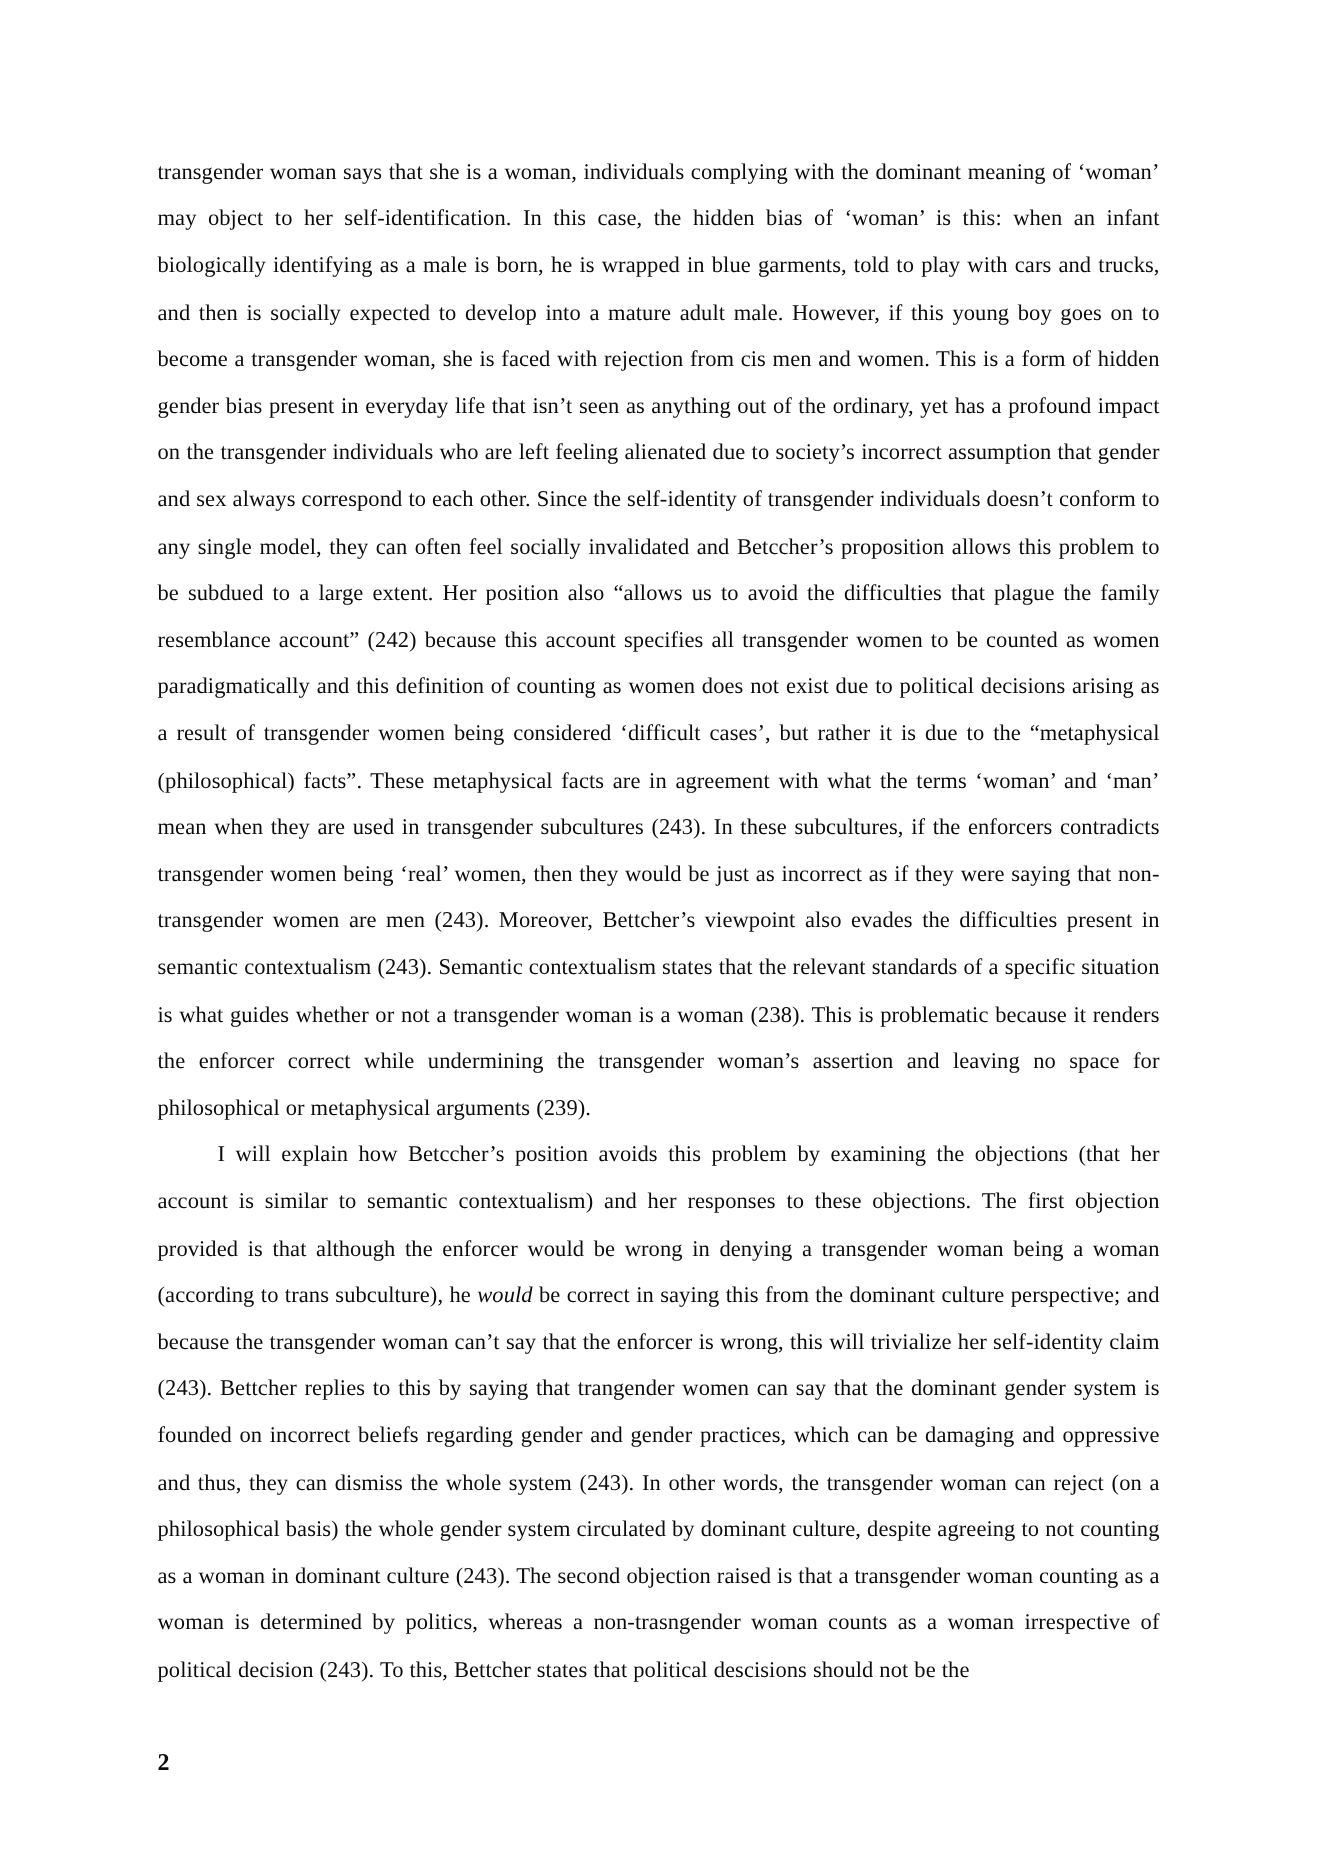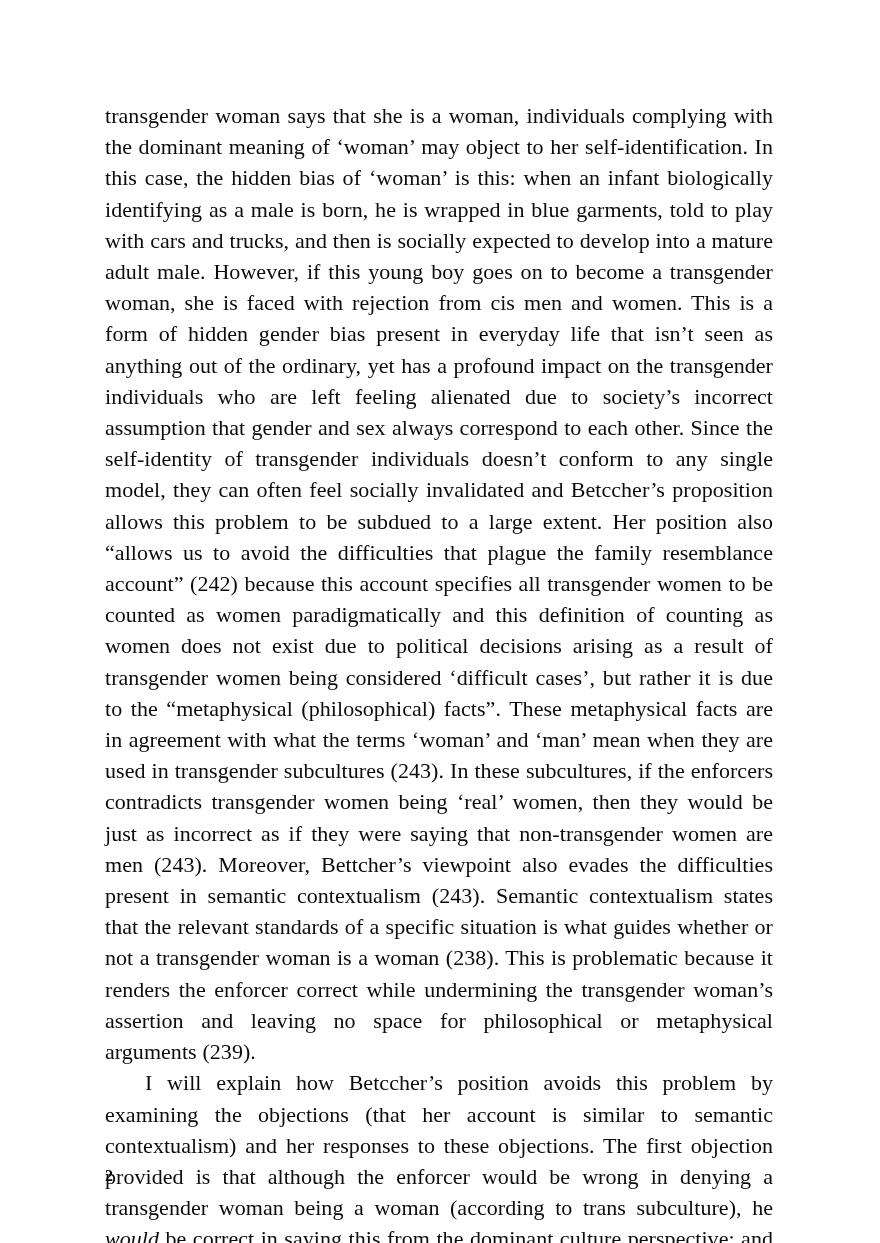--- a/index.html
+++ b/index.html
@@ -21,21 +21,21 @@
     background: #ffffff;
   }
   .text-block {
     position: absolute;
     left: 105px;
     top: 100px;
     width: 668px;
   }
   .para {
     margin: 0;
-    font-size: 22px;
+    font-size: 15px;
     line-height: 31.2px;
     text-align: justify;
     text-justify: inter-word;
     hyphens: none;
     -webkit-hyphens: none;
     letter-spacing: 0.05px;
     word-spacing: 0.2px;
     color: #0b0b0b;
   }
   .para + .para {

